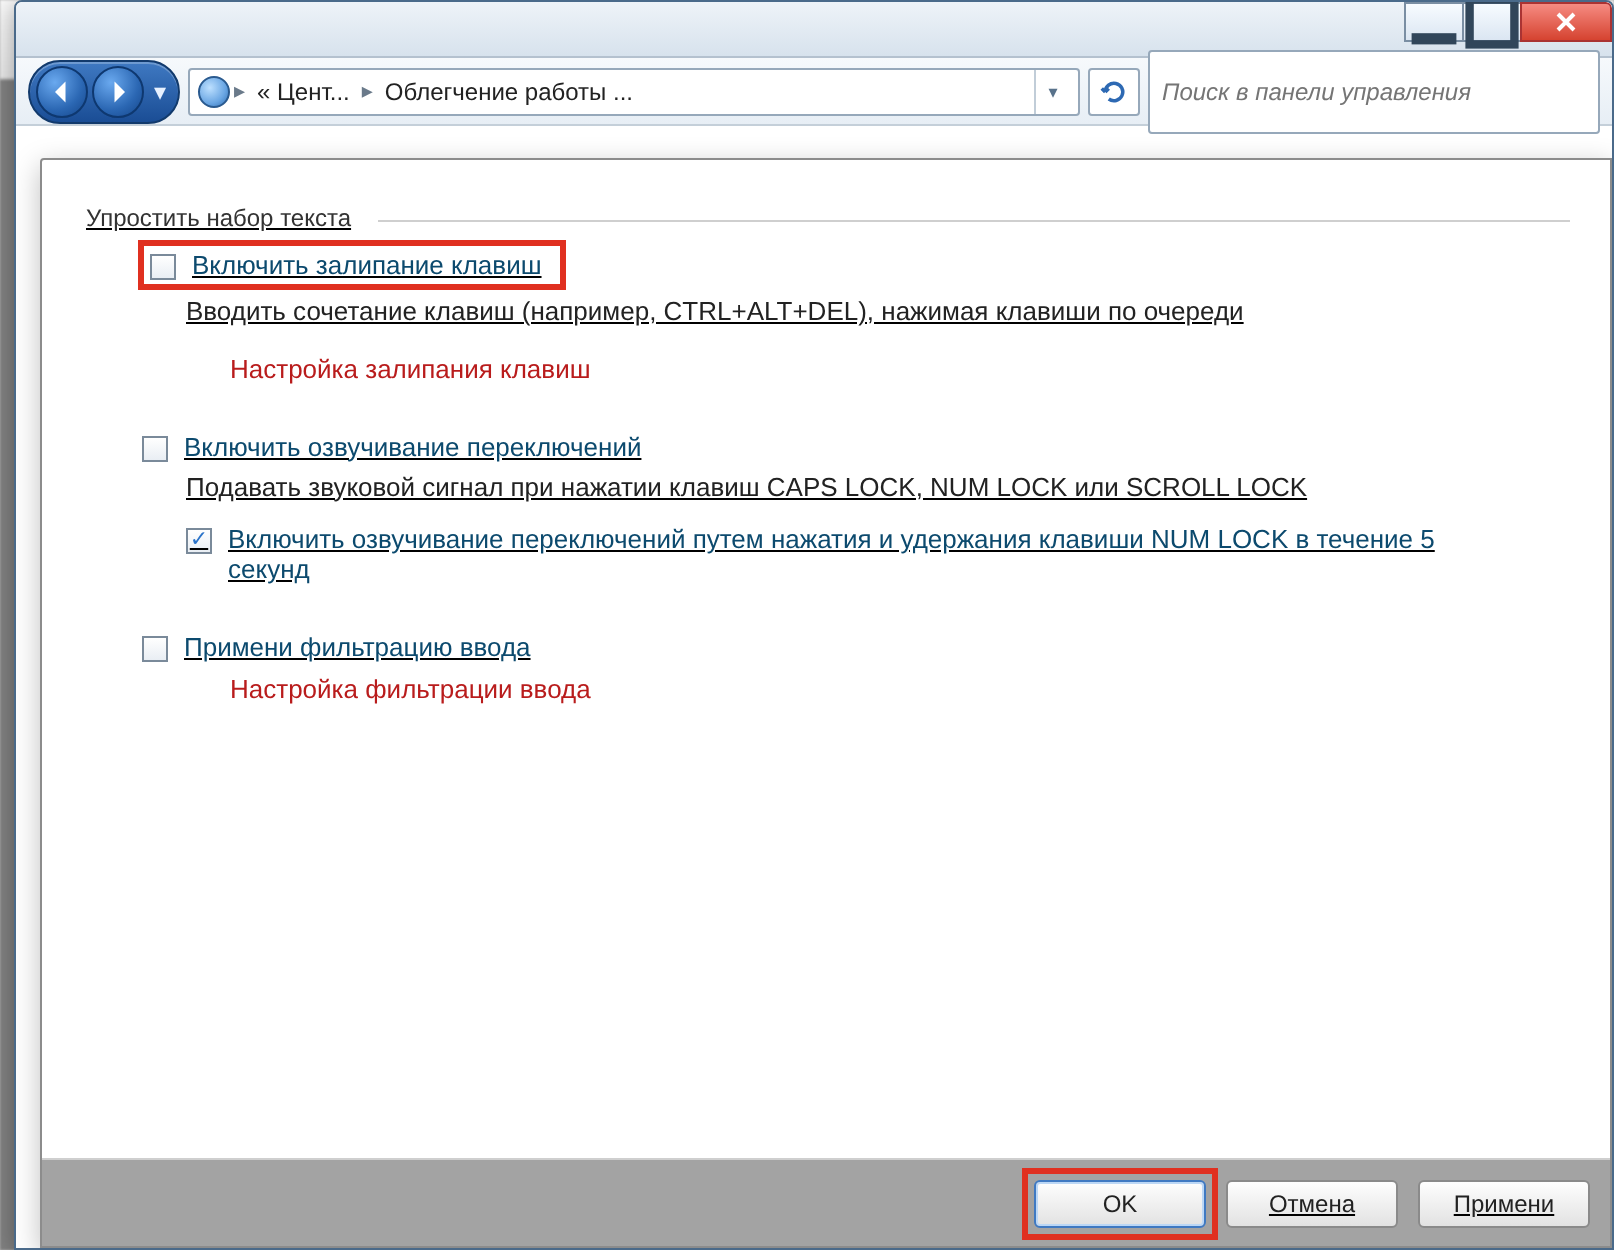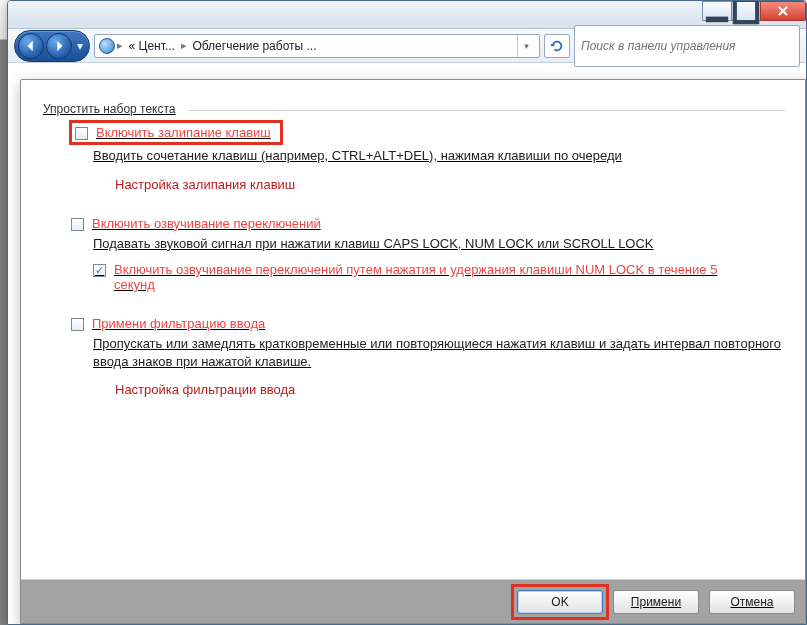--- a/index.html
+++ b/index.html
@@ -138,21 +138,21 @@
   }
   .row{display:flex; align-items:flex-start; gap:8px; margin:6px 0 4px 28px;}
   .row.sub{margin-left:50px;}
   .row .cb{
     width:13px;height:13px;border:1px solid #7a8a9a;background:linear-gradient(#fff,#e9eef4);
     margin-top:2px;flex:0 0 auto;display:flex;align-items:center;justify-content:center;
   }
   .row .cb.checked::after{
     content:"✓"; color:#2a73c9; font-size:11px; line-height:1;
   }
-  .row .lbl{color:#ef4444; font-size:13px;}
+  .row .lbl{color:#0c4a6e; font-size:13px;}
   .desc{color:#222; font-size:13px; margin:4px 0 10px 50px; line-height:1.35;}
   .link{color:#b91c1c; font-size:13px; margin:2px 0 18px 72px; display:inline-block;}
   
   .hl-red{outline:3px solid #e03020; outline-offset:-1px;}
   .hl-wrap{display:inline-flex;align-items:center;gap:8px;padding:3px 10px 3px 4px;}
 
   
   .btnbar{
     height:44px;border-top:1px solid #cfcfcf;background:#a3a3a3;
     display:flex;align-items:center;justify-content:flex-end;gap:10px;padding:0 10px 0 0;
@@ -260,27 +260,26 @@
         <span class="lbl" style="max-width:640px">Включить озвучивание переключений путем нажатия и удержания клавиши NUM LOCK в течение 5 секунд</span>
       </div>
 
       <div style="height:14px"></div>
 
       
       <div class="row">
         <span class="cb"></span>
         <span class="lbl">Примени фильтрацию ввода</span>
       </div>
-      <div class="desc">Пропускать или замедлять кратковременные или повторяющиеся нажатия клавиш и задать интервал повторного ввода знаков при нажатой клавише.</div>
       <a class="link">Настройка фильтрации ввода</a>
 
     </div>
 
     <div class="btnbar">
       <span class="hlbtn">
         <button class="primary">OK</button>
       </span>
+      <button>Отмена</button>
       <button>Примени</button>
-      <button>Отмена</button>
     </div>
   </div>
 
 </div>
 
 </body></html>

